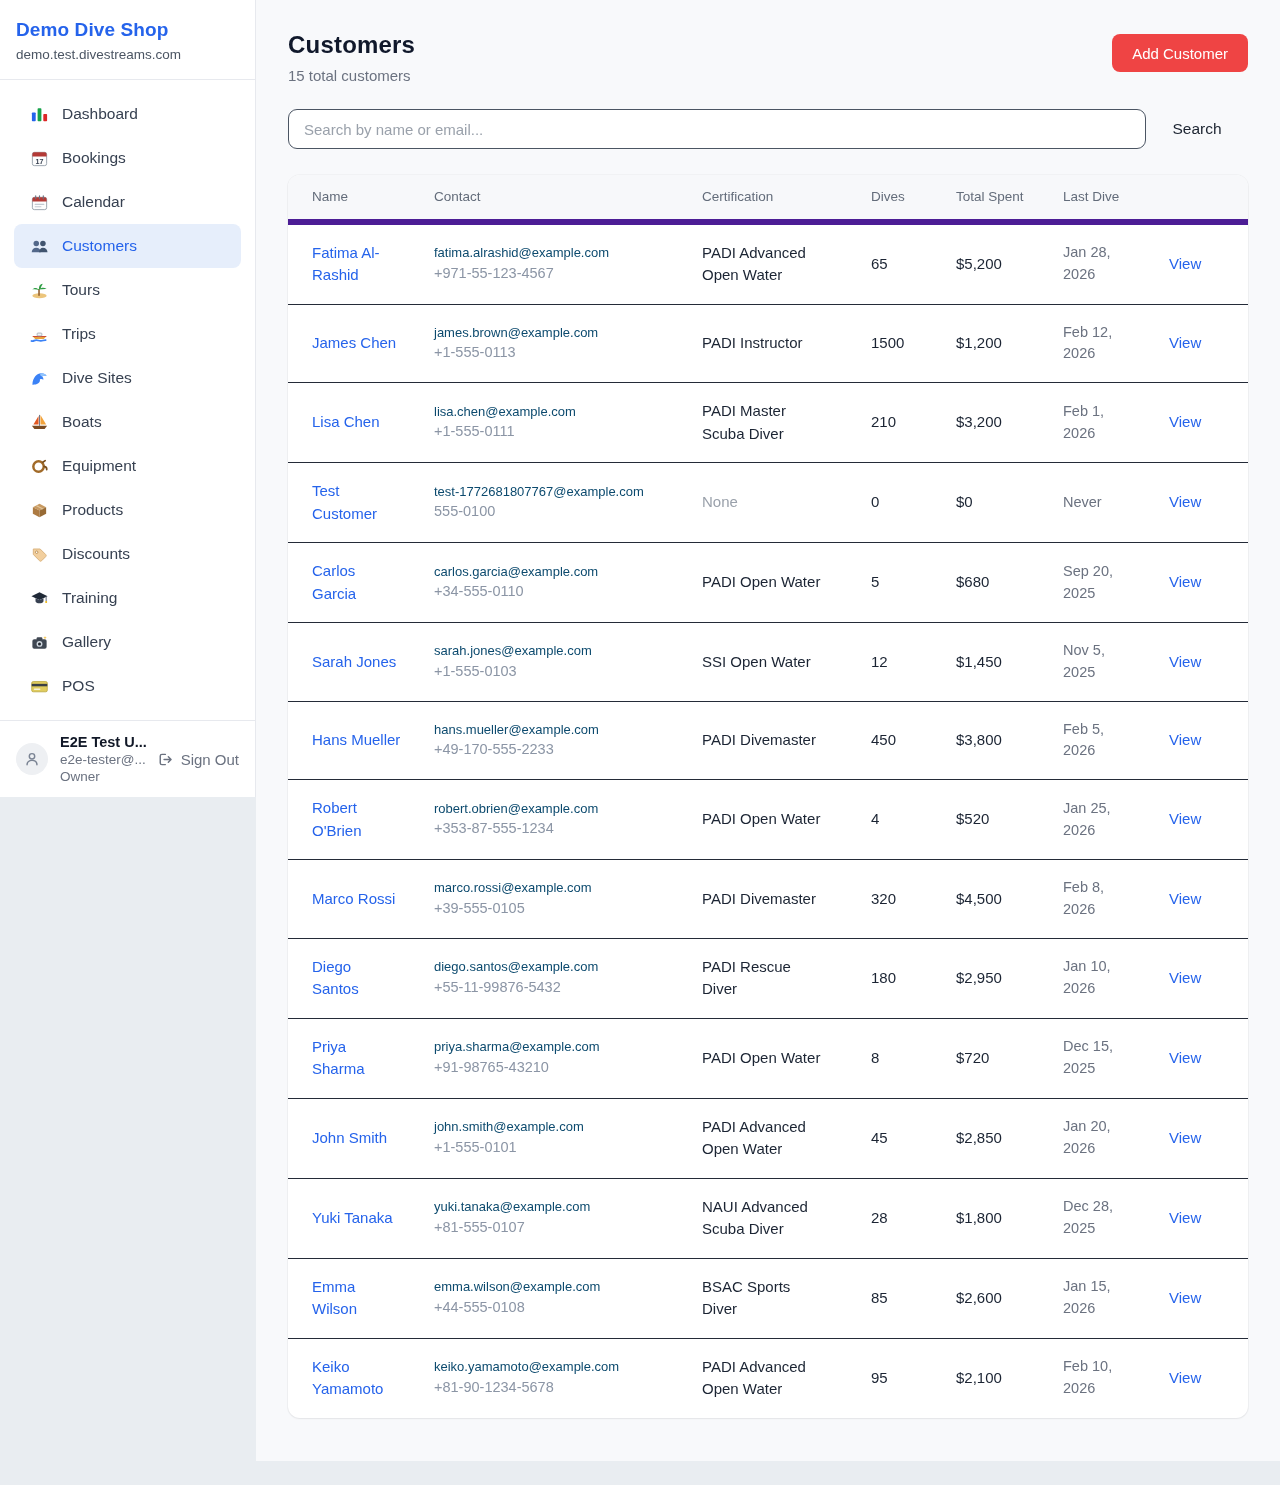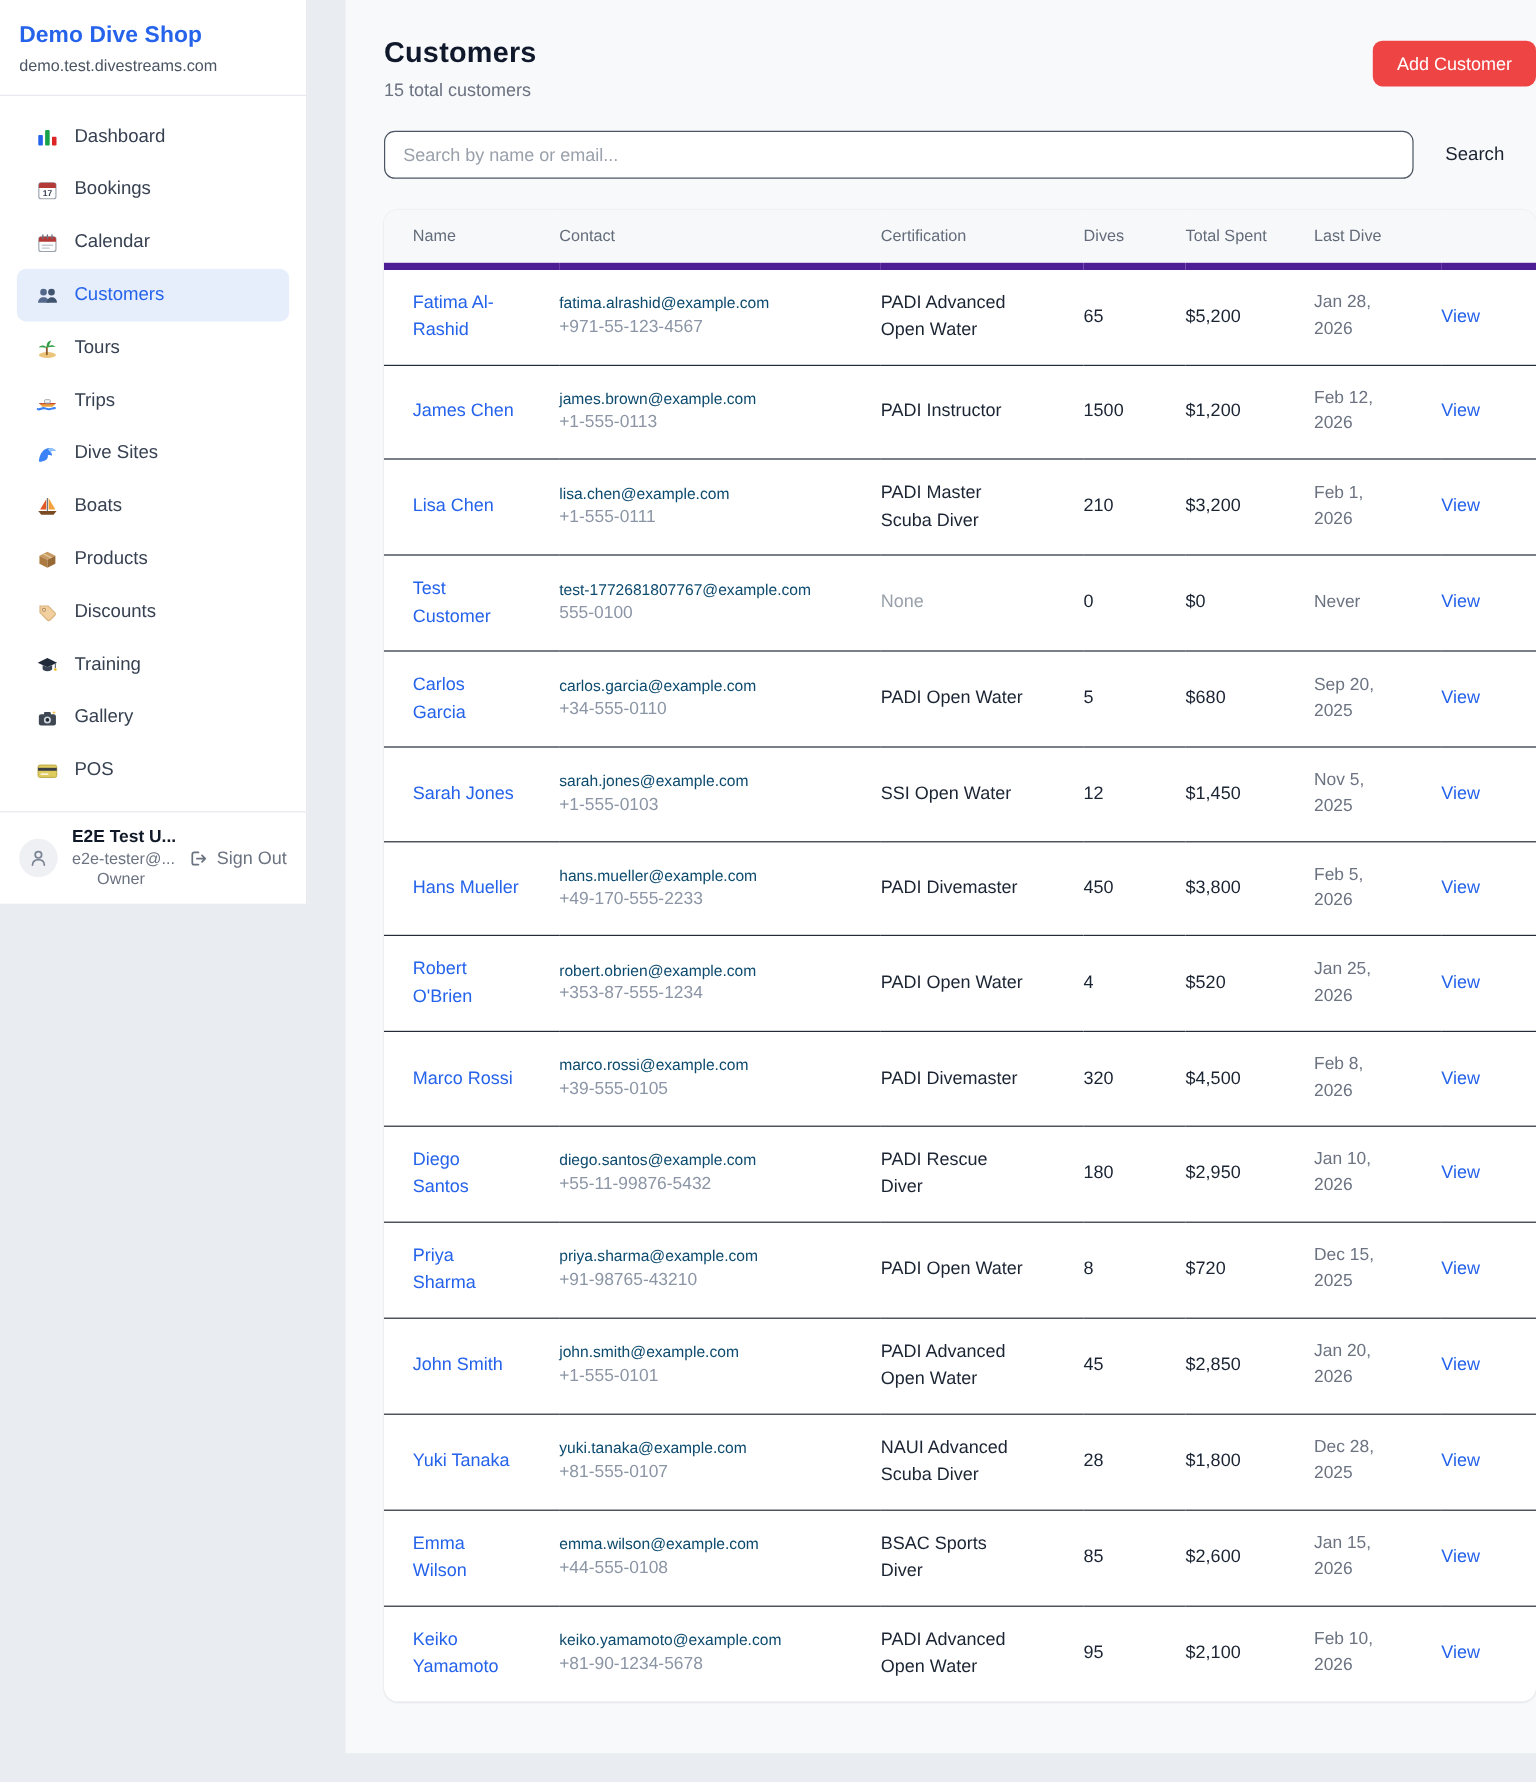--- a/index.html
+++ b/index.html
@@ -3,21 +3,21 @@
 <meta charset="utf-8">
 <style>
   * { margin:0; padding:0; box-sizing:border-box; }
   html,body { width:1280px; height:1485px; }
   body {
     font-family: "Liberation Sans", "DejaVu Sans", sans-serif;
     background:#e9edf1;
     color:#1b2433;
     overflow:hidden;
   }
-  .app { display:flex; align-items:flex-start; width:1280px;gap:32px; }
+  .app { display:flex; align-items:flex-start; width:1280px; }
 
   
   .sidebar {
     width:256px; background:#ffffff; border-right:1px solid #e7e9ee;
     display:flex; flex-direction:column;
   }
   .brand { padding:19px 16px 17px; border-bottom:1px solid #e7e9ee; }
   .brand-name { font-size:19px; font-weight:bold; color:#2563eb; letter-spacing:.1px; }
   .brand-domain { margin-top:6px; font-size:13.5px; color:#4b5563; }
   .nav { padding:12px 14px 10px; }
@@ -31,21 +31,21 @@
   .nav-icon svg { width:19px; height:19px; display:block; }
   .user-footer {
     margin-top:2px; border-top:1px solid #e7e9ee;
     padding:13px 16px; display:flex; align-items:center; gap:12px;
   }
   .avatar {
     width:32px; height:32px; border-radius:50%; background:#eef0f3; flex:0 0 32px;
     display:flex; align-items:center; justify-content:center;
   }
   .avatar svg { width:18px; height:18px; }
-  .user-info { flex:1; min-width:0;text-align:center; }
+  .user-info { flex:1; min-width:0; }
   .user-name { font-size:14.5px; font-weight:bold; color:#111827; white-space:nowrap; }
   .user-email { font-size:13.5px; color:#6b7280; margin-top:2px; white-space:nowrap; }
   .user-role { font-size:13.5px; color:#6b7280; margin-top:2px; }
   .signout {
     display:flex; align-items:center; gap:8px; color:#6b7280; font-size:15px;
     background:none; border:none; cursor:pointer; font-family:inherit; padding:0;
     margin-left:2px; white-space:nowrap;
   }
   .signout svg { width:17px; height:17px; }
 
@@ -186,20 +186,29 @@
         <div class="nav-item">
     <span class="nav-icon">
             <svg viewBox="0 0 20 20">
               <path d="M9 3.2v9H3.6z" fill="#e25822"></path>
               <path d="M11 2.2v10h6z" fill="#f2a33c"></path>
               <path d="M2 13.5h16l-2.6 3.3H4.6z" fill="#7a4a21"></path>
               <path d="M10 2v11.5" stroke="#6b7280" stroke-width="1"></path>
             </svg>
           </span>
     <span class="nav-label">Boats</span>
+  </div>
+        <div class="nav-item">
+    <span class="nav-icon">
+            <svg viewBox="0 0 20 20">
+              <circle cx="9" cy="10" r="5.5" fill="none" stroke="#a16a28" stroke-width="2.6"></circle>
+              <path d="M13.5 5.5 16 3.8M14.8 9.8c2 .2 3 1.4 2.8 3.4" fill="none" stroke="#7a4f1d" stroke-width="1.8" stroke-linecap="round"></path>
+            </svg>
+          </span>
+    <span class="nav-label">Equipment</span>
   </div>
         <div class="nav-item">
     <span class="nav-icon">
             <svg viewBox="0 0 20 20">
               <path d="M3 6.5 10 3l7 3.5L10 10z" fill="#c89a62"></path>
               <path d="M3 6.5 10 10v7l-7-3.5z" fill="#ad7b42"></path>
               <path d="M17 6.5 10 10v7l7-3.5z" fill="#976a35"></path>
               <path d="M6.5 4.8 13.5 8.3" stroke="#e3c79c" stroke-width="1.2"></path>
             </svg>
           </span>

